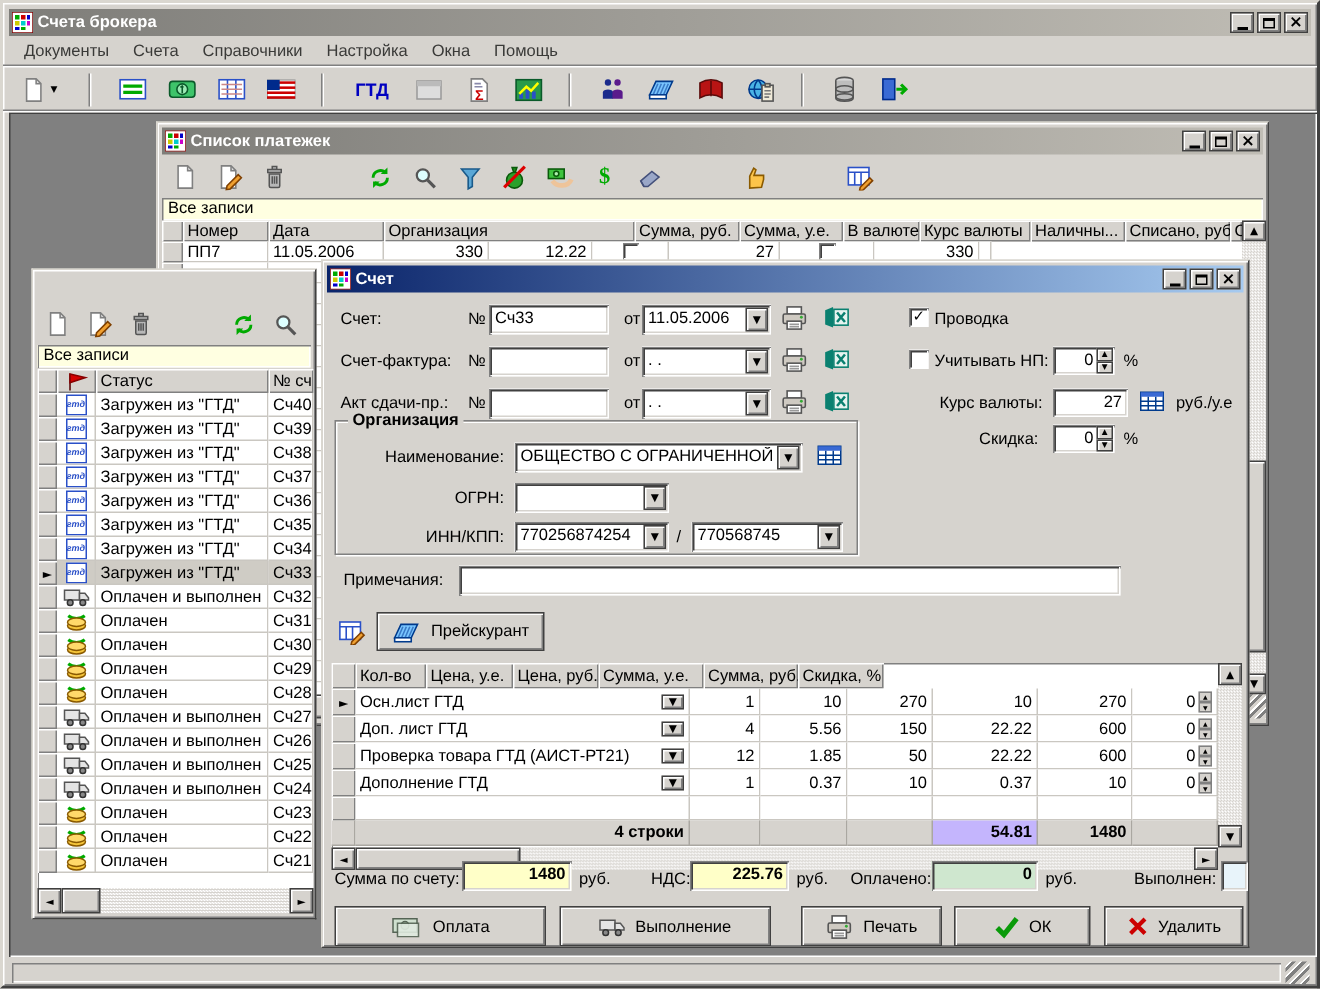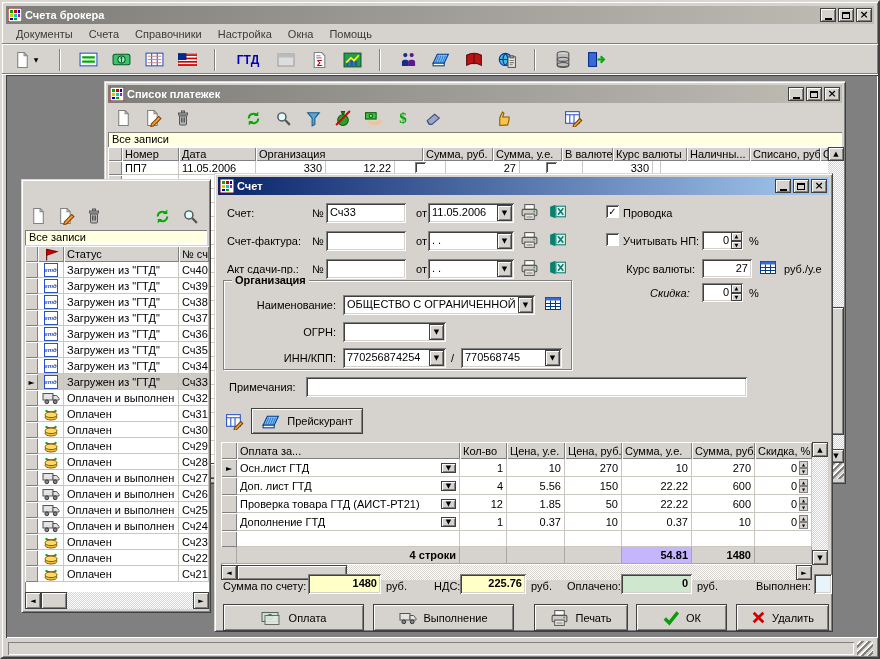--- a/index.html
+++ b/index.html
@@ -1172,21 +1172,21 @@
       <span class="abs sunken-field" style="left:487px;top:85px;width:50px;height:19px;text-align:right;"><span>27</span></span>
       <span class="abs icon" style="left:544px;top:85px;" id="rate-table-icon">
           <svg width="18" height="17" viewBox="0 0 18 17">
             <rect x="1.5" y="2.5" width="15" height="12" fill="#fff" stroke="#003a8c"></rect>
             <rect x="1.5" y="2.5" width="15" height="3" fill="#3a6ad4"></rect>
             <path d="M1.5 8.5h15M1.5 11.5h15M6.5 5.5v9M11.5 5.5v9" stroke="#003a8c"></path>
           </svg>
         </span>
       <span class="lbl" style="left:569px;top:89px;">руб./у.е</span>
 
-      <span class="lbl" style="left:435px;top:113px;width:45px;text-align:left;font-style:italic;">Скидка:</span>
+      <span class="lbl" style="left:435px;top:113px;width:45px;text-align:center;">Скидка:</span>
       <span class="abs sunken-field" style="left:487px;top:109px;width:41px;height:19px;text-align:right;padding-right:14px;">
         <span>0</span>
         <span class="spin arrow">
             <div>▲</div>
             <div>▼</div>
           </span>
       </span>
       <span class="lbl" style="left:534px;top:113px;">%</span>
 
       <div class="groupbox" style="left:8px;top:106px;width:349px;height:90px;">
@@ -1237,21 +1237,20 @@
               <path d="M7.2 4.5l-3 7M9.4 4.5l-3 7M11.6 4.5l-3 7M13.8 4.5l-3 7" stroke="#3a7ac6"></path>
               <rect x="2" y="11.5" width="10.5" height="2.5" fill="#fff" stroke="#003a8c"></rect>
             </svg>
           </span>
         <span>Прейскурант</span>
       </button>
 
       <div class="grid" style="left:6px;top:268px;width:591px;height:123px;" id="items-grid">
           <div class="grow ghead">
             <div class="gcell" style="width:16px;height:17px;"></div>
-            <div class="gcell" style="width:223px;height:17px;">Оплата за...</div>
             <div class="gcell" style="width:47px;height:17px;">Кол-во</div>
             <div class="gcell" style="width:58px;height:17px;">Цена, у.е.</div>
             <div class="gcell" style="width:57px;height:17px;">Цена, руб.</div>
             <div class="gcell" style="width:70px;height:17px;">Сумма, у.е.</div>
             <div class="gcell" style="width:63px;height:17px;">Сумма, руб.</div>
             <div class="gcell" style="width:57px;height:17px;">Скидка, %</div>
           </div>
           <div class="grow">
             <div class="gcell gind arrow" style="width:16px;height:18px;font-size:8px;">►</div>
             <div class="gcell" style="width:223px;height:18px;">

